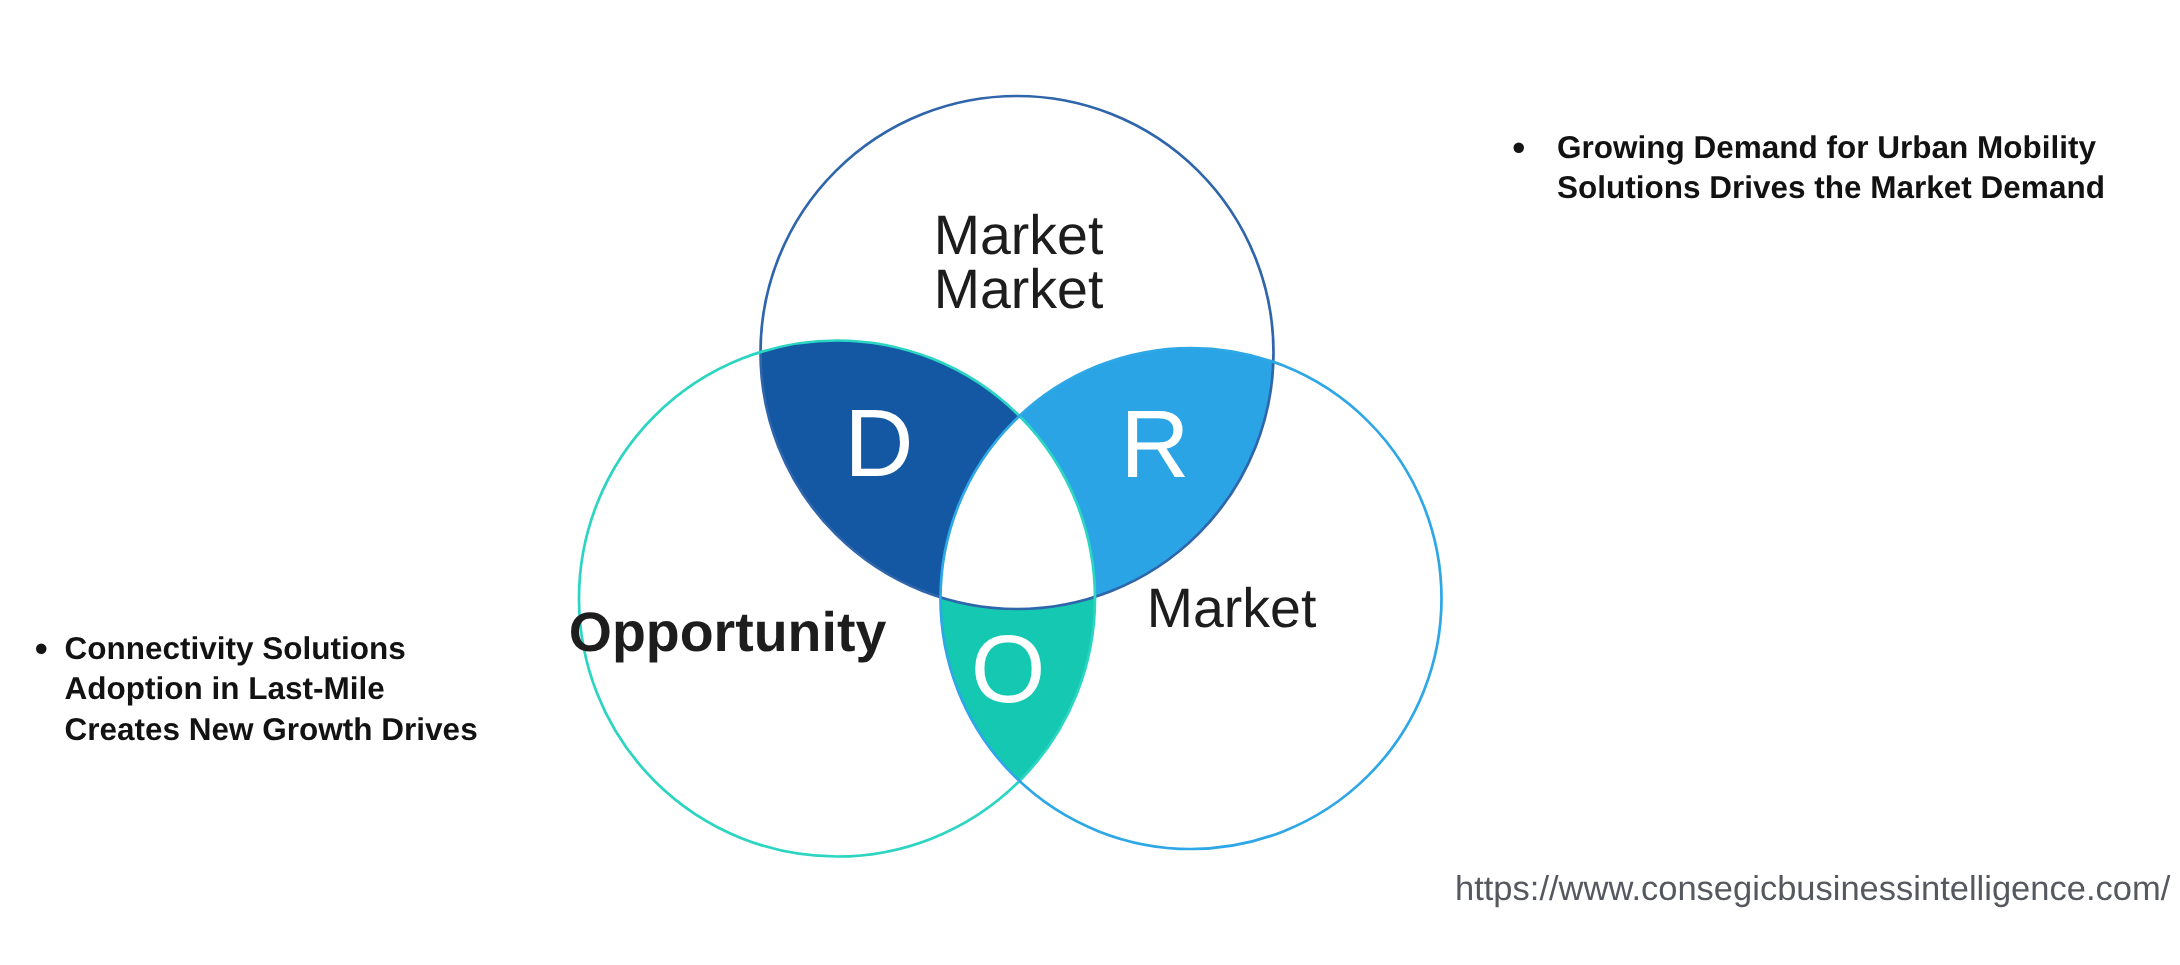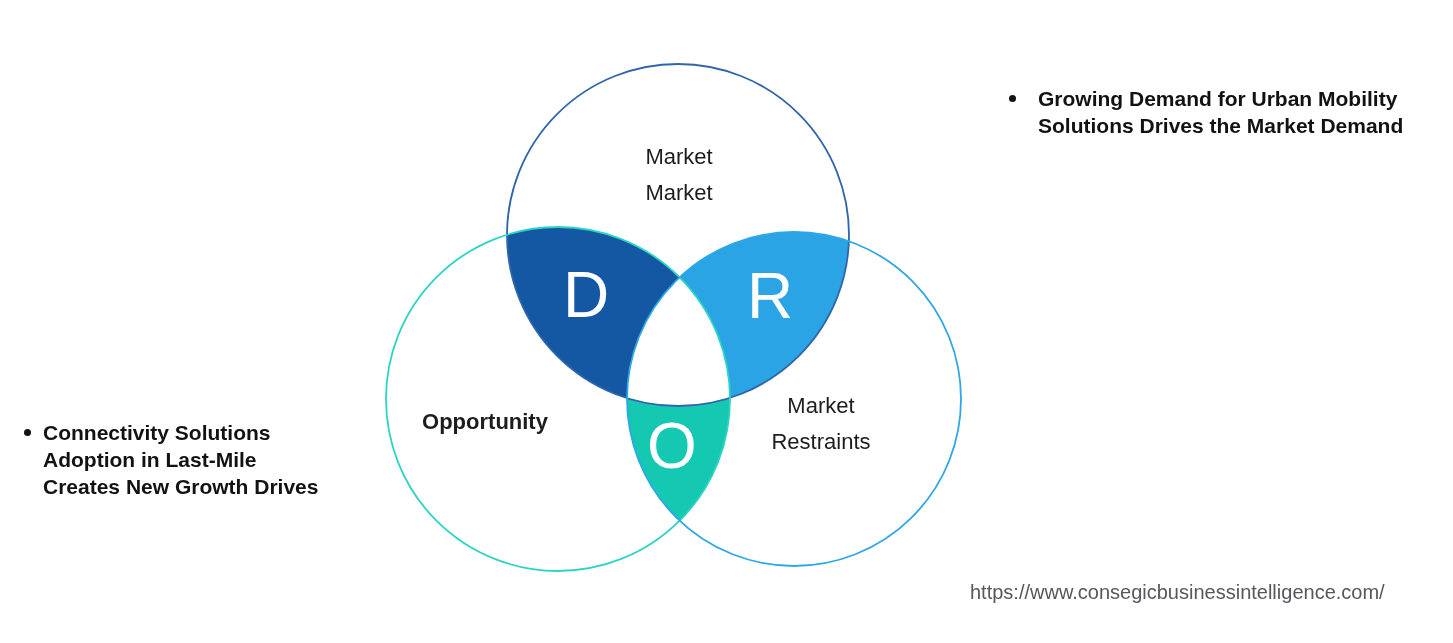--- a/index.html
+++ b/index.html
@@ -16,22 +16,21 @@
     overflow: hidden;
   }
   .venn-svg {
     position: absolute;
     left: 0;
     top: 0;
   }
   .venn-label {
     position: absolute;
     transform: translateX(-50%);
-    text-align: center;
-    font-size: 22px;
+    font-size: 37px;
     line-height: 36px;
     font-weight: 400;
     color: var(--label-color, #1d1d1d);
     white-space: nowrap;
   }
   .lens-letter {
     position: absolute;
     transform: translate(-50%, -50%);
     font-size: 64px;
     font-weight: 400;
@@ -66,21 +65,21 @@
   .label-drivers { left: 679px; top: 139px; }
   .label-opportunity { left: 485px; top: 404px; font-weight: bold; }
   .label-restraints { left: 821px; top: 388px; }
   .letter-d { left: 586px; top: 295px; }
   .letter-r { left: 770px; top: 296px; }
   .letter-o { left: 672px; top: 446px; }
   .source-url {
     position: absolute;
     left: 970px;
     top: 580px;
-    font-size: 20px;
+    font-size: 23px;
     line-height: 24px;
     font-weight: 400;
     color: var(--url-color, #55585e);
     white-space: nowrap;
   }
 </style>
 </head>
 <body>
 
 <div class="canvas">
@@ -125,21 +124,20 @@
     <div>Market</div>
     <div>Market</div>
   </div>
 
   <div class="venn-label label-opportunity">
     <div>Opportunity</div>
   </div>
 
   <div class="venn-label label-restraints">
     <div>Market</div>
-    <div>Restraints</div>
   </div>
 
   <div class="lens-letter letter-d">D</div>
   <div class="lens-letter letter-r">R</div>
   <div class="lens-letter letter-o">O</div>
 
   <div class="bullet bullet-drivers">
     <span class="dot"></span>
     <div class="lines">
       <div>Growing Demand for Urban Mobility</div>

